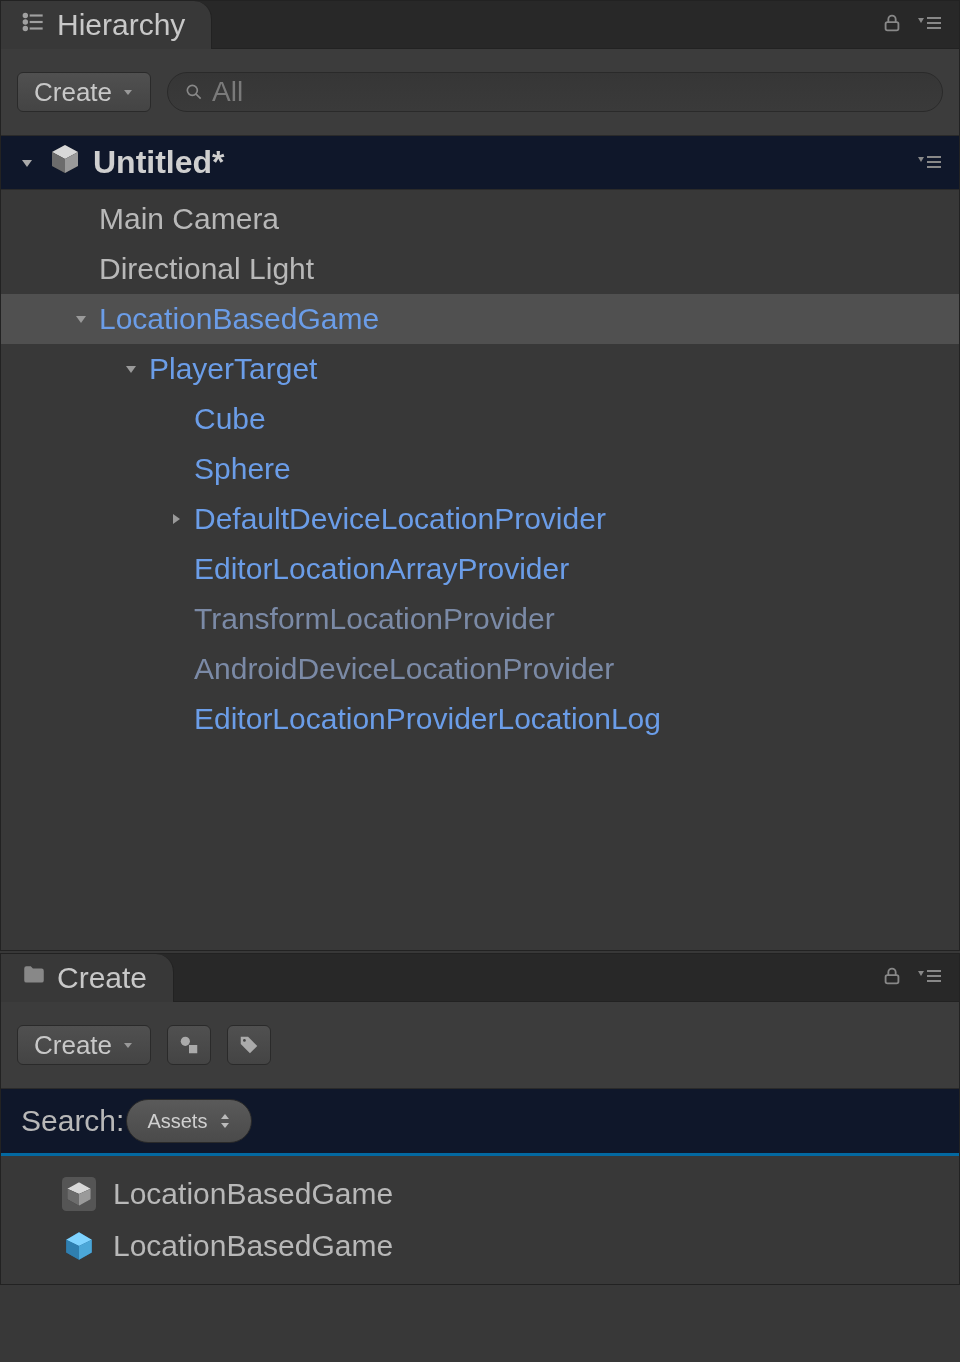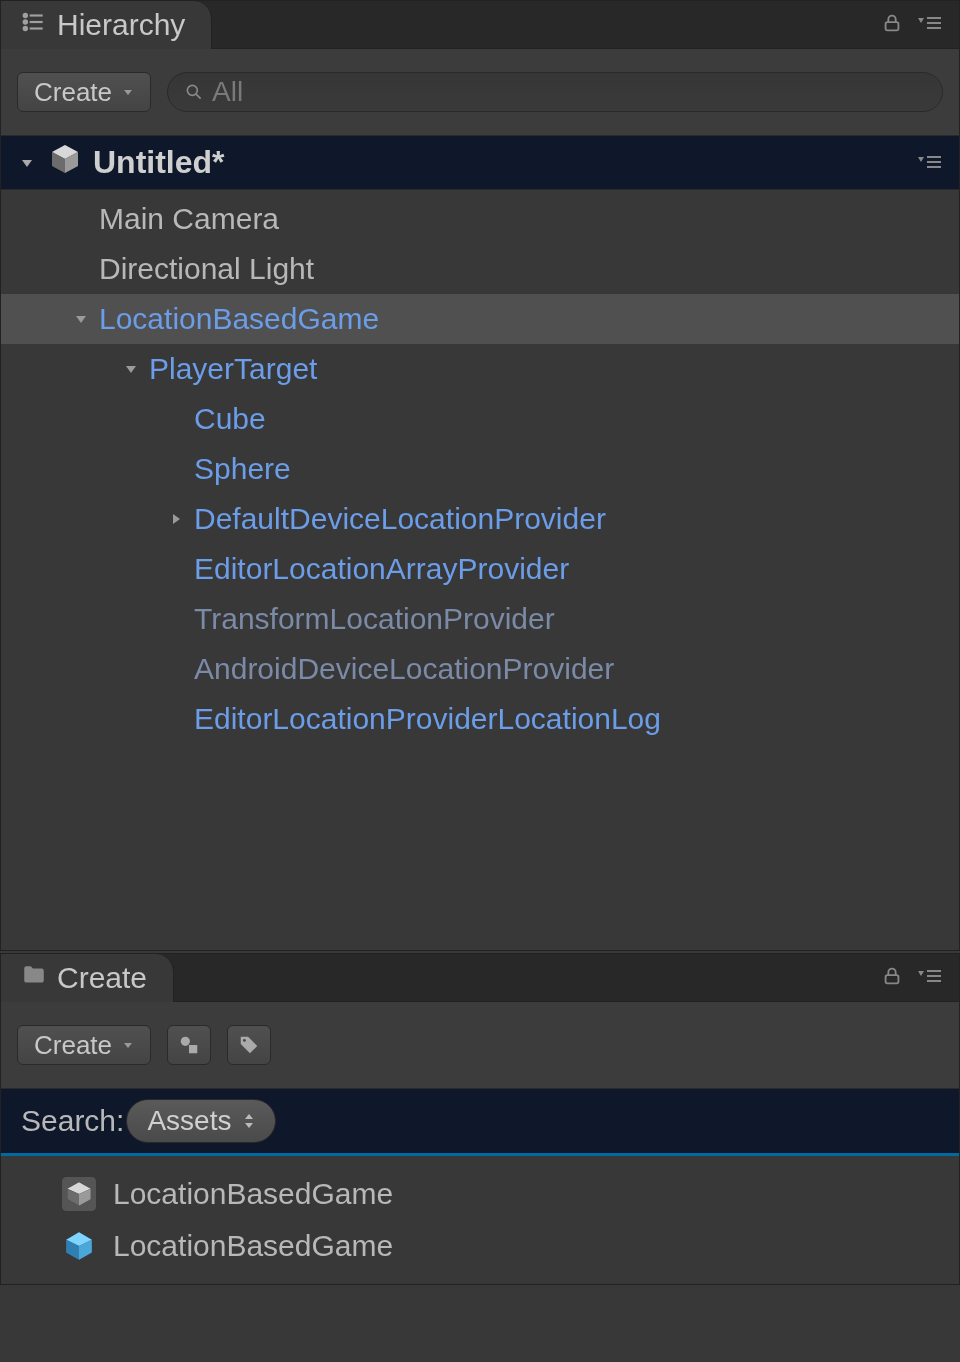--- a/index.html
+++ b/index.html
@@ -144,21 +144,21 @@
     font-size: 30px;
     background:#0f172a;
     border-bottom:3px solid #0369a1;
   }
   .pill {
     display:inline-flex; align-items:center; gap:12px;
     height:44px; padding:0 20px;
     background: linear-gradient(#5a5a5a,#4a4a4a);
     border:1px solid #2a2a2a;
     border-radius: 22px;
-    color:#d0d0d0; font-size:28px;
+    color:#d0d0d0; font-size:20px;
   }
   .asset-list { padding: 12px 0; }
   .asset-row {
     display:flex; align-items:center; gap:16px;
     height:52px; padding-left: 60px;
     font-size:30px; color:#b8b8b8;
   }
   .asset-icon {
     width:36px; height:36px;
     display:flex; align-items:center; justify-content:center;

